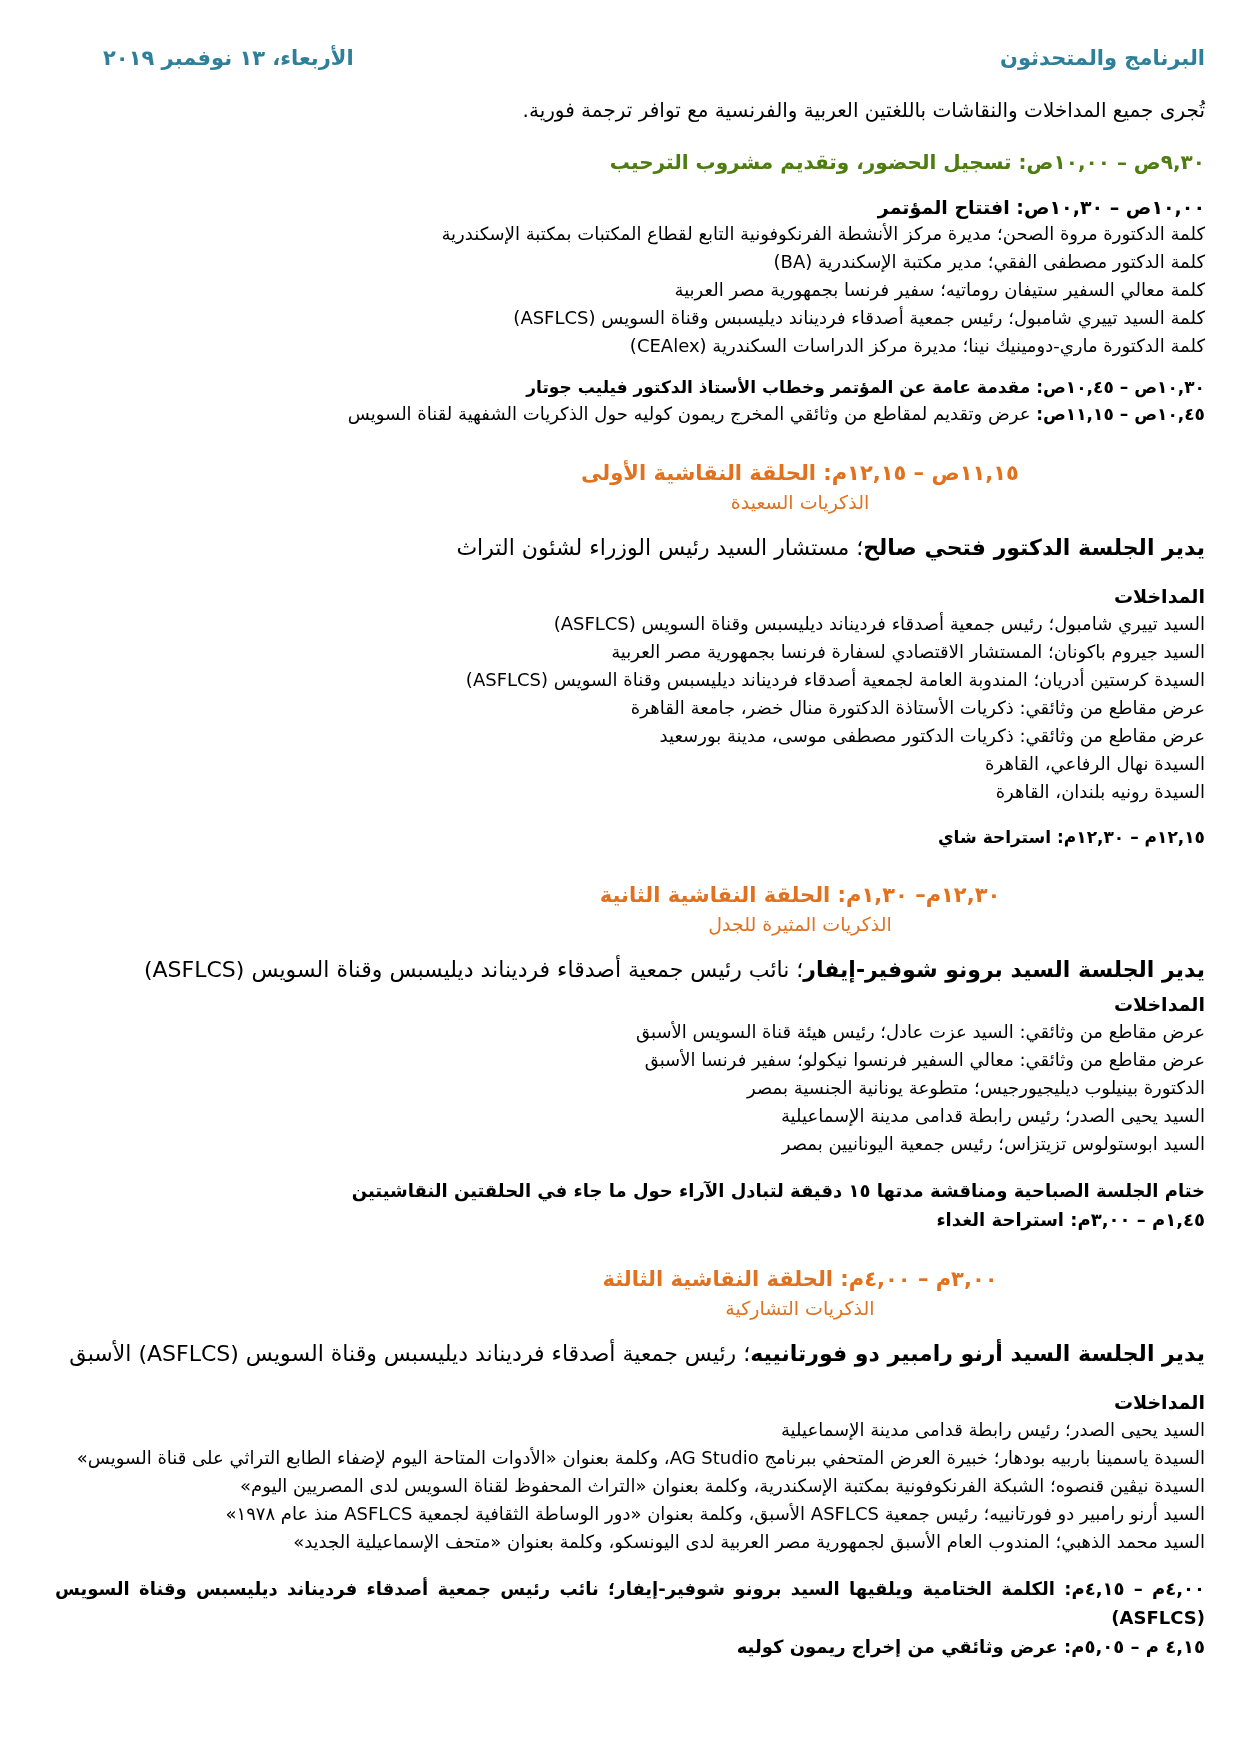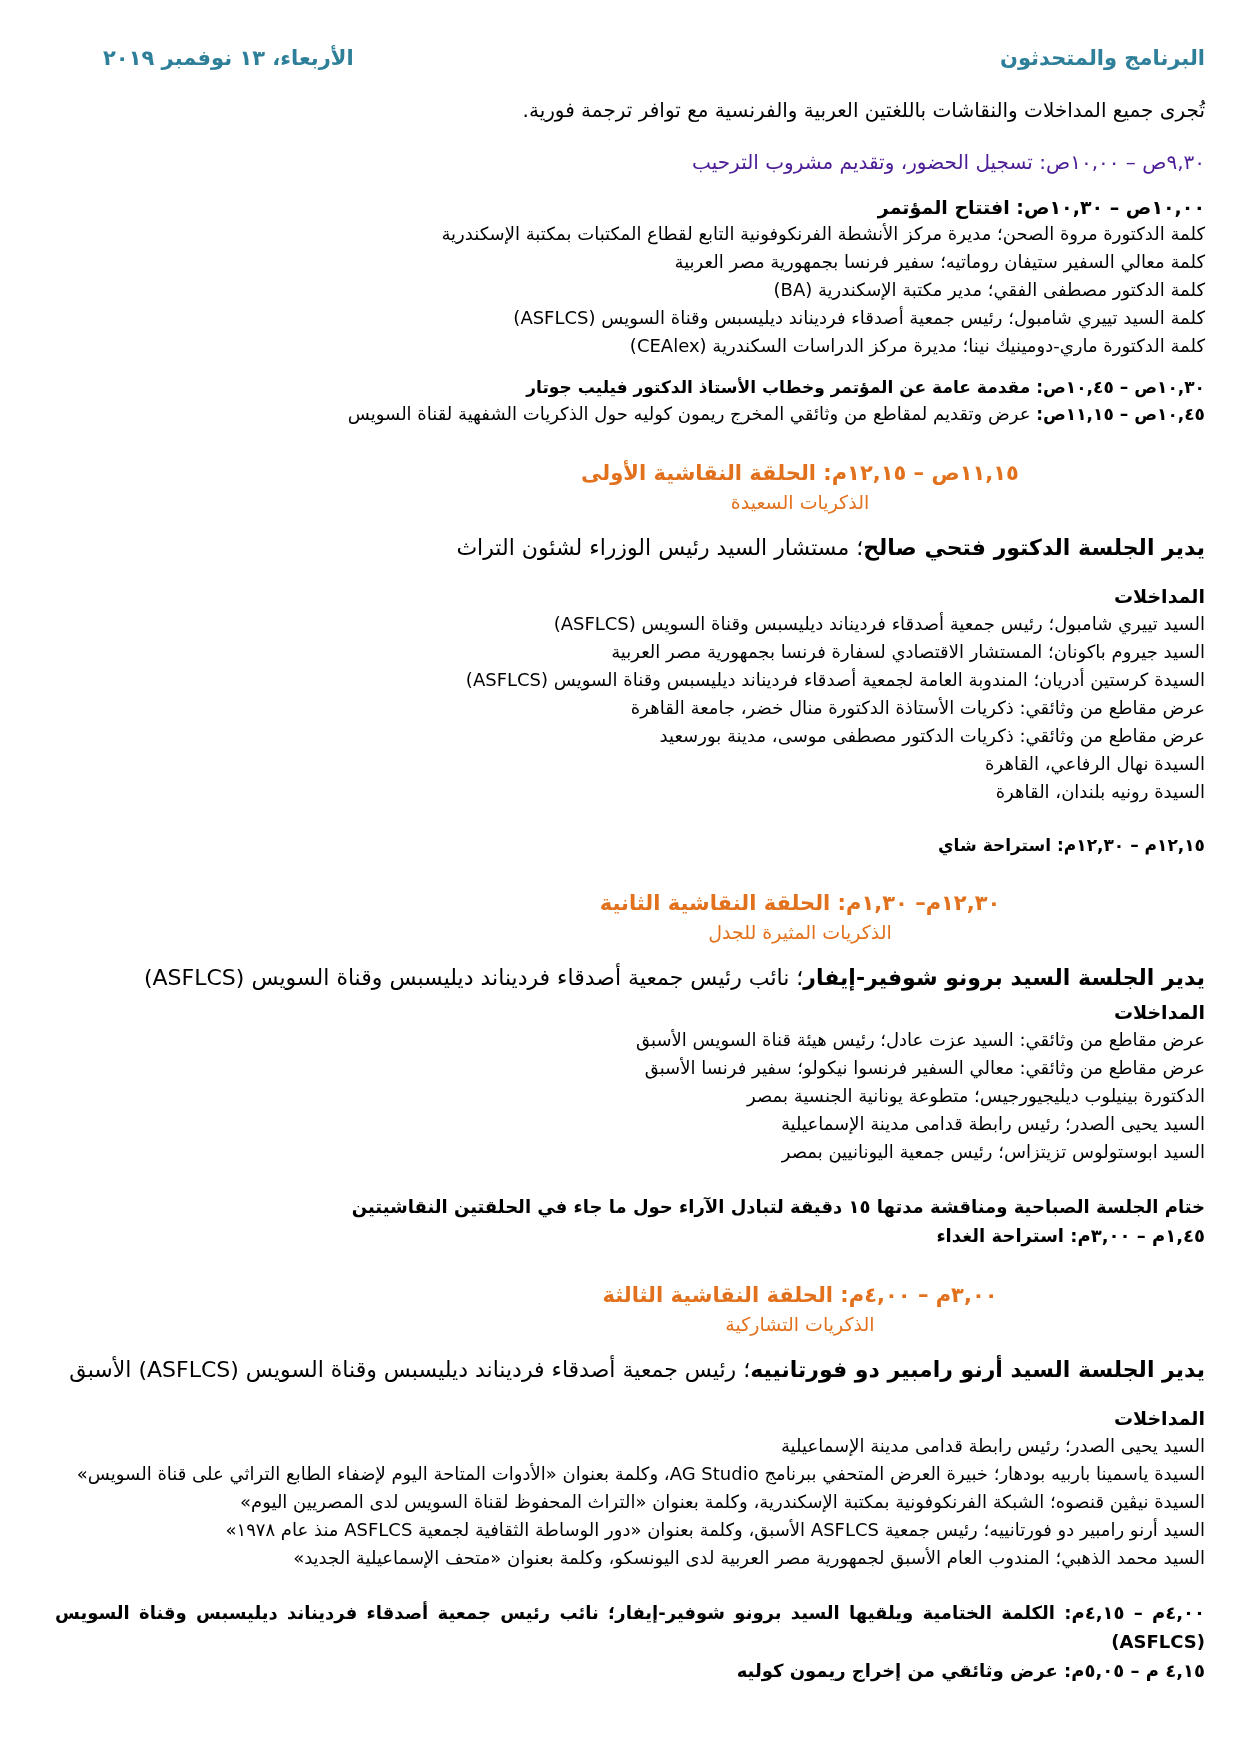--- a/index.html
+++ b/index.html
@@ -20,22 +20,22 @@
     justify-content: space-between;
     align-items: flex-start;
     color: #2E7F99;
     font-weight: bold;
     font-size: 21px;
     line-height: 28px;
   }
   .doc-header .date { margin-left: 48px; text-align: right; }
   .intro { font-size: 20px; line-height: 28px; margin-top: 24px; }
   .h-orange {
-    color: #4c1d95;
-    font-weight: normal;
+    color: #4d7c0f;
+    font-weight: bold;
     font-size: 20px;
     line-height: 28px;
     margin-top: 24px;
   }
   .h-black { font-weight: bold; font-size: 19px; line-height: 26px; margin-top: 18px; }
   .body-line { font-size: 18px; line-height: 28px; }
   .bold-sm { font-weight: bold; font-size: 17px; line-height: 26px; }
   .bold-prefix { font-weight: bold; font-size: 17px; }
   .session-heading {
     color: #E2711D;
@@ -55,41 +55,41 @@
     line-height: 28px;
     text-align: center;
   }
   .moderator { font-size: 22px; line-height: 28px; margin-top: 18px; }
   .moderator b, .film b { font-weight: bold; }
   .interv-label { font-weight: bold; font-size: 19px; line-height: 28px; margin-top: 20px; }
   .justify { text-align: justify; text-justify: inter-word; }
   .closing-block { font-weight: bold; font-size: 18px; line-height: 29px; }
   .mt-xs { margin-top: 6px; }
   .mt-s  { margin-top: 14px; }
-  .mt-m  { margin-top: 26px; }
+  .mt-m  { margin-top: 18px; }
   .mt-l  { margin-top: 30px; }
 </style>
 </head>
 <body>
 
 <div class="page">
 
   <div class="doc-header">
     <div>البرنامج والمتحدثون</div>
     <div class="date">الأربعاء، ١٣ نوفمبر ٢٠١٩</div>
   </div>
 
   <div class="intro">تُجرى جميع المداخلات والنقاشات باللغتين العربية والفرنسية مع توافر ترجمة فورية.</div>
 
   <div class="h-orange">٩,٣٠ص – ١٠,٠٠ص: تسجيل الحضور، وتقديم مشروب الترحيب</div>
 
   <div class="h-black">١٠,٠٠ص – ١٠,٣٠ص: افتتاح المؤتمر</div>
   <div class="body-line">كلمة الدكتورة مروة الصحن؛ مديرة مركز الأنشطة الفرنكوفونية التابع لقطاع المكتبات بمكتبة الإسكندرية</div>
+  <div class="body-line">كلمة الدكتور مصطفى الفقي؛ مدير مكتبة الإسكندرية (BA)</div>
   <div class="body-line">كلمة معالي السفير ستيفان روماتيه؛ سفير فرنسا بجمهورية مصر العربية</div>
-  <div class="body-line">كلمة الدكتور مصطفى الفقي؛ مدير مكتبة الإسكندرية (BA)</div>
   <div class="body-line">كلمة السيد تييري شامبول؛ رئيس جمعية أصدقاء فرديناند ديليسبس وقناة السويس (ASFLCS)</div>
   <div class="body-line">كلمة الدكتورة ماري-دومينيك نينا؛ مديرة مركز الدراسات السكندرية (CEAlex)</div>
 
   <div class="bold-sm mt-s">١٠,٣٠ص – ١٠,٤٥ص: مقدمة عامة عن المؤتمر وخطاب الأستاذ الدكتور فيليب جوتار</div>
   <div class="body-line film"><b class="bold-prefix">١٠,٤٥ص – ١١,١٥ص:</b><span> عرض وتقديم لمقاطع من وثائقي المخرج ريمون كوليه حول الذكريات الشفهية لقناة السويس</span></div>
 
   <div class="session-heading mt-l">١١,١٥ص – ١٢,١٥م: الحلقة النقاشية الأولى</div>
   <div class="session-subtitle">الذكريات السعيدة</div>
 
   <div class="moderator"><b>يدير الجلسة الدكتور فتحي صالح</b><span>؛ مستشار السيد رئيس الوزراء لشئون التراث</span></div>

